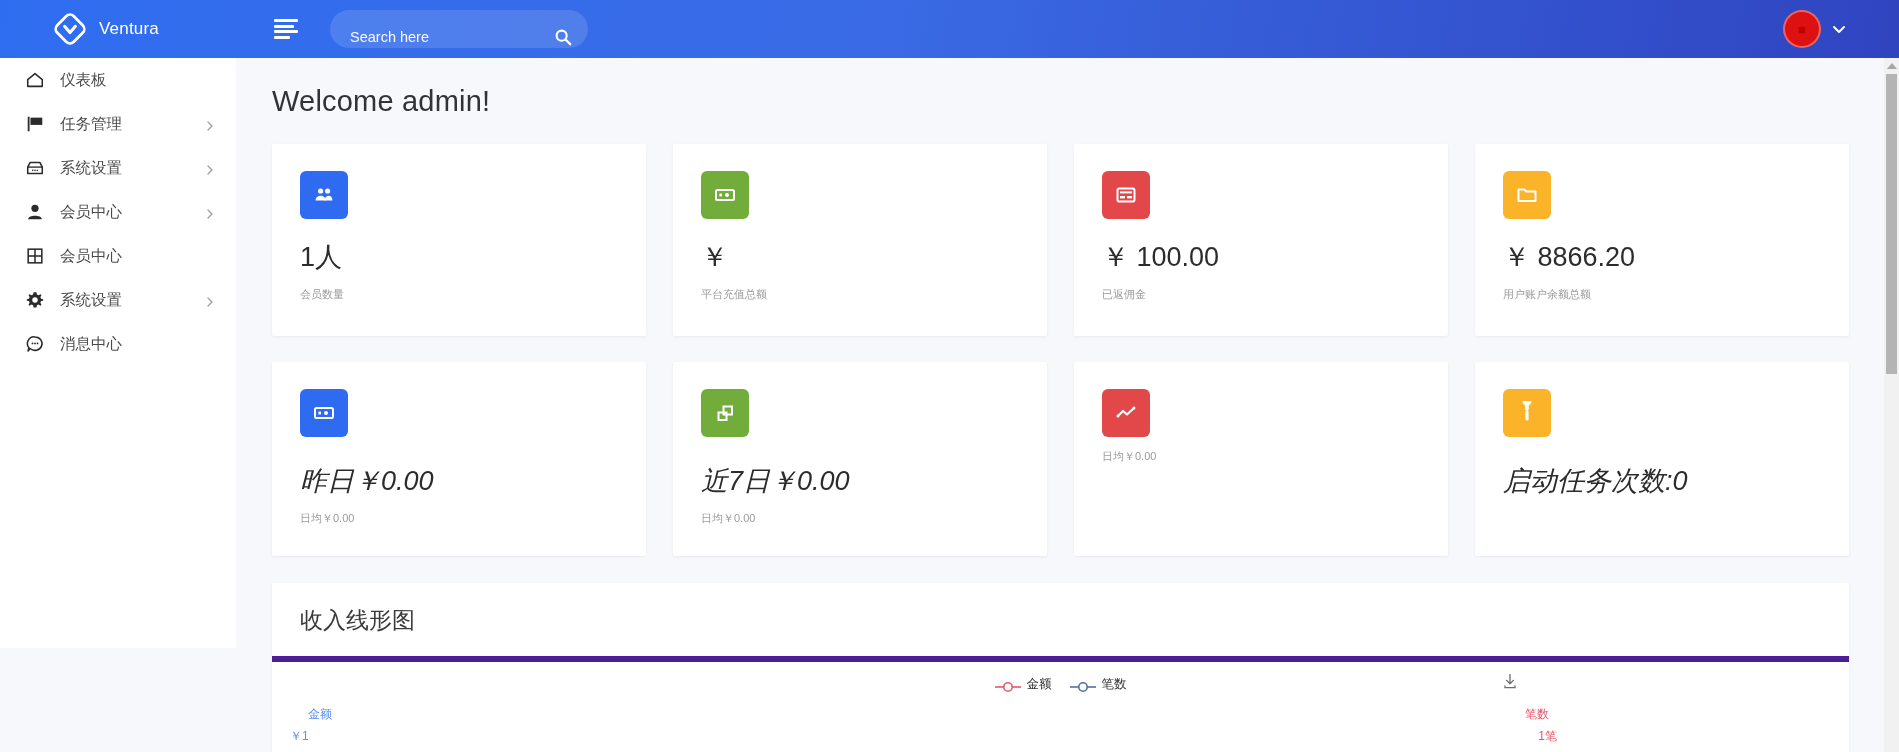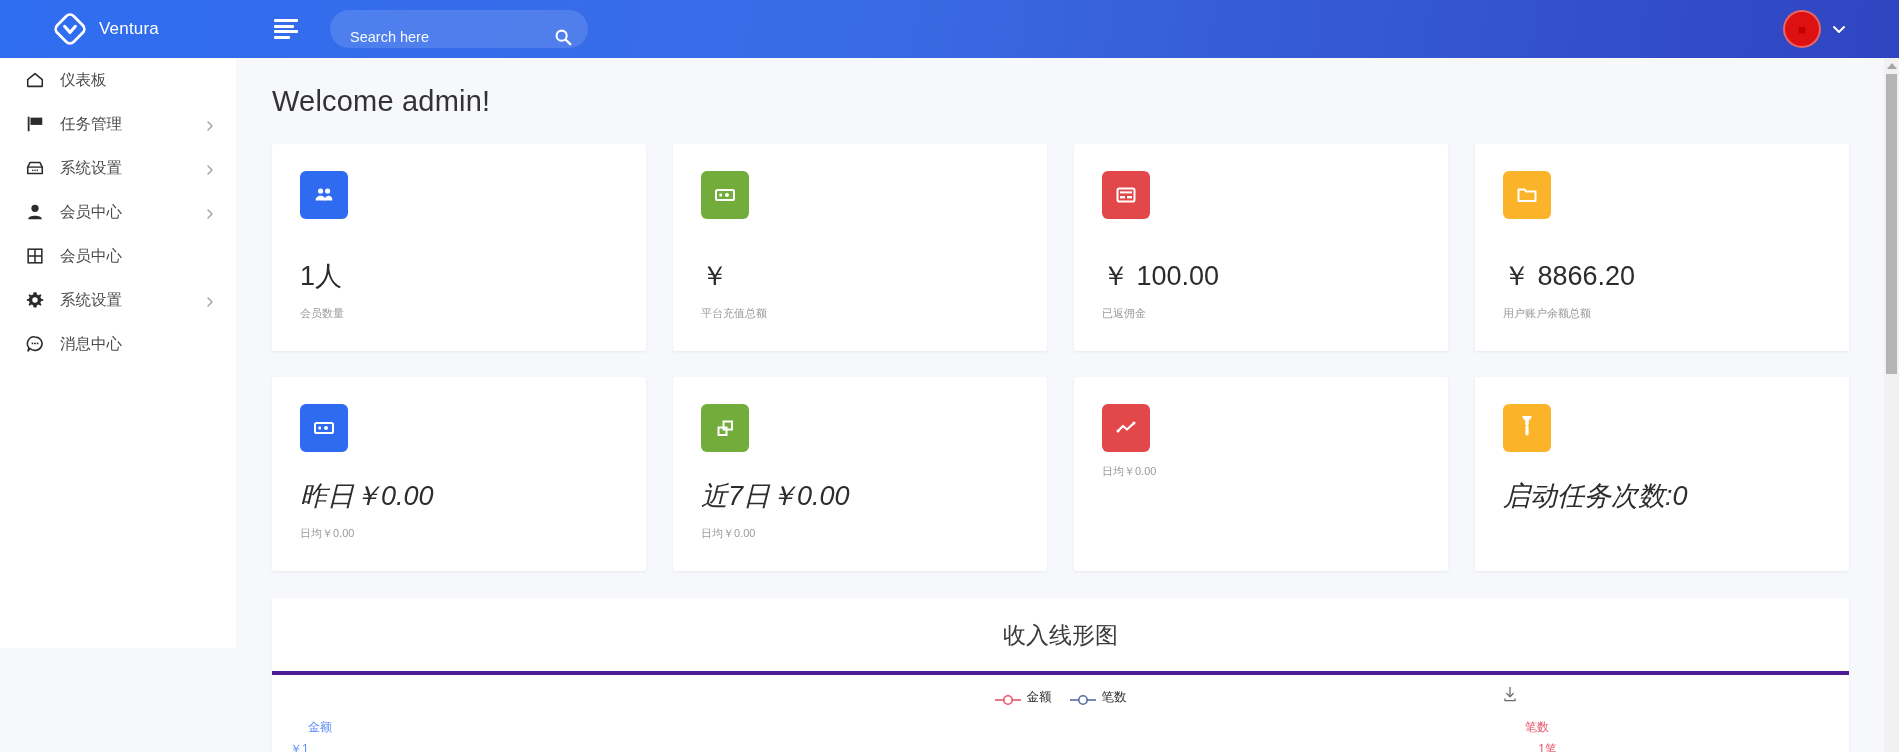--- a/index.html
+++ b/index.html
@@ -117,39 +117,38 @@
     padding: 27px 28px 30px 28px;
     min-height: 192px;
   }
   .card-icon {
     width: 48px; height: 48px; border-radius: 6px;
     display: flex; align-items: center; justify-content: center;
     color: #ffffff;
   }
   .card-icon svg { width: 24px; height: 24px; }
   .card-value {
-    margin-top: 39px;
+    margin-top: 20px;
     font-size: 27px; color: #2c2c2c; font-weight: normal;
     white-space: nowrap;
   }
   .card-label {
     margin-top: 12px; font-size: 11px; color: #9b9b9b;
   }
   .card.tall .card-value { margin-top: 26px; font-style: italic; }
 
   
   .panel {
     margin-top: 27px; background: #ffffff;
     border-radius: 2px;
     box-shadow: 0 1px 3px rgba(30,40,80,0.07);
   }
   .panel-head {
     padding: 22px 28px 20px 28px;
-    border-bottom: 4px solid #4c1d95;
-    text-align: center;
+    border-bottom: 6px solid #4c1d95;
   }
   .panel-title { font-size: 23px; color: #3b3b3b; }
   .panel-body { position: relative; height: 220px; }
   .chart-legend {
     position: absolute; top: 14px; left: 50%;
     transform: translateX(-50%);
     display: flex; gap: 18px; align-items: center;
   }
   .legend-item { display: flex; align-items: center; gap: 6px; }
   .legend-mark { width: 26px; height: 12px; }

